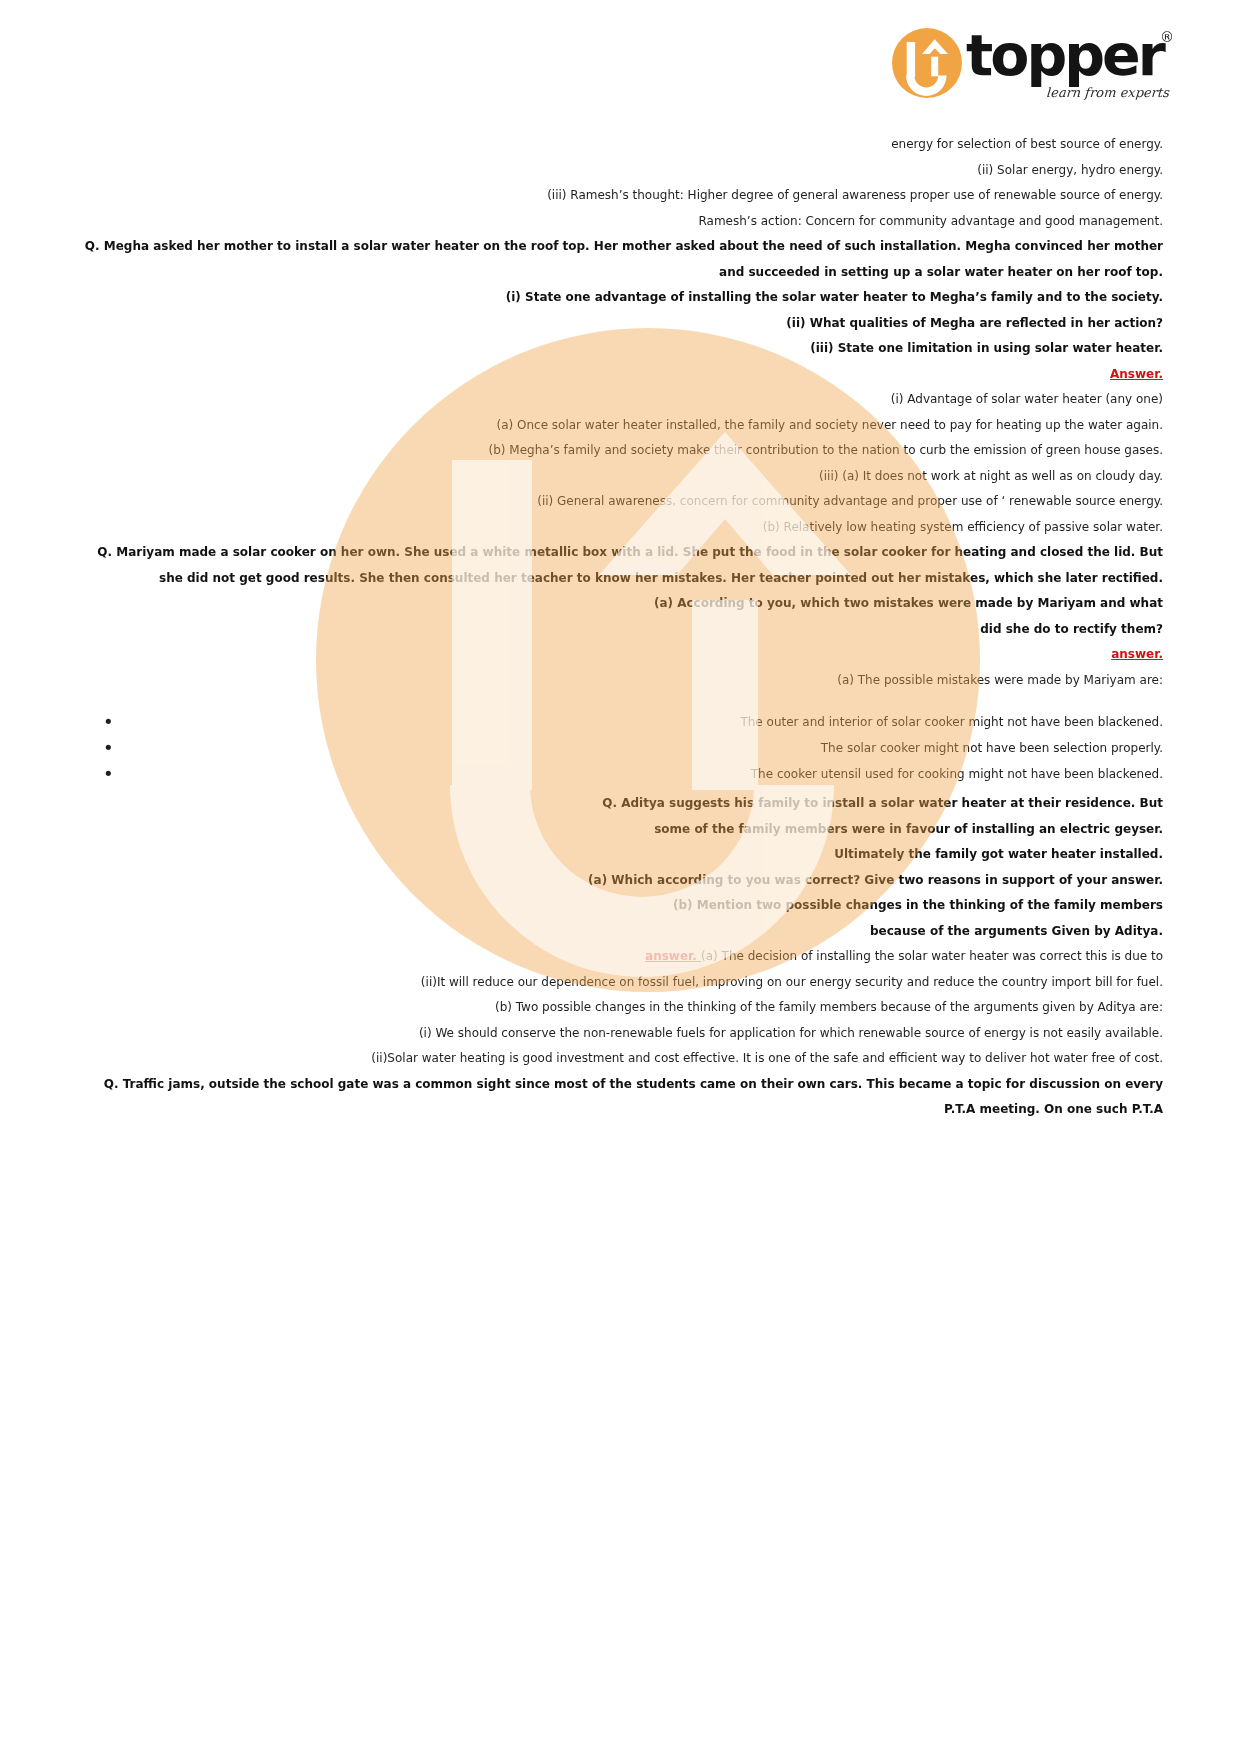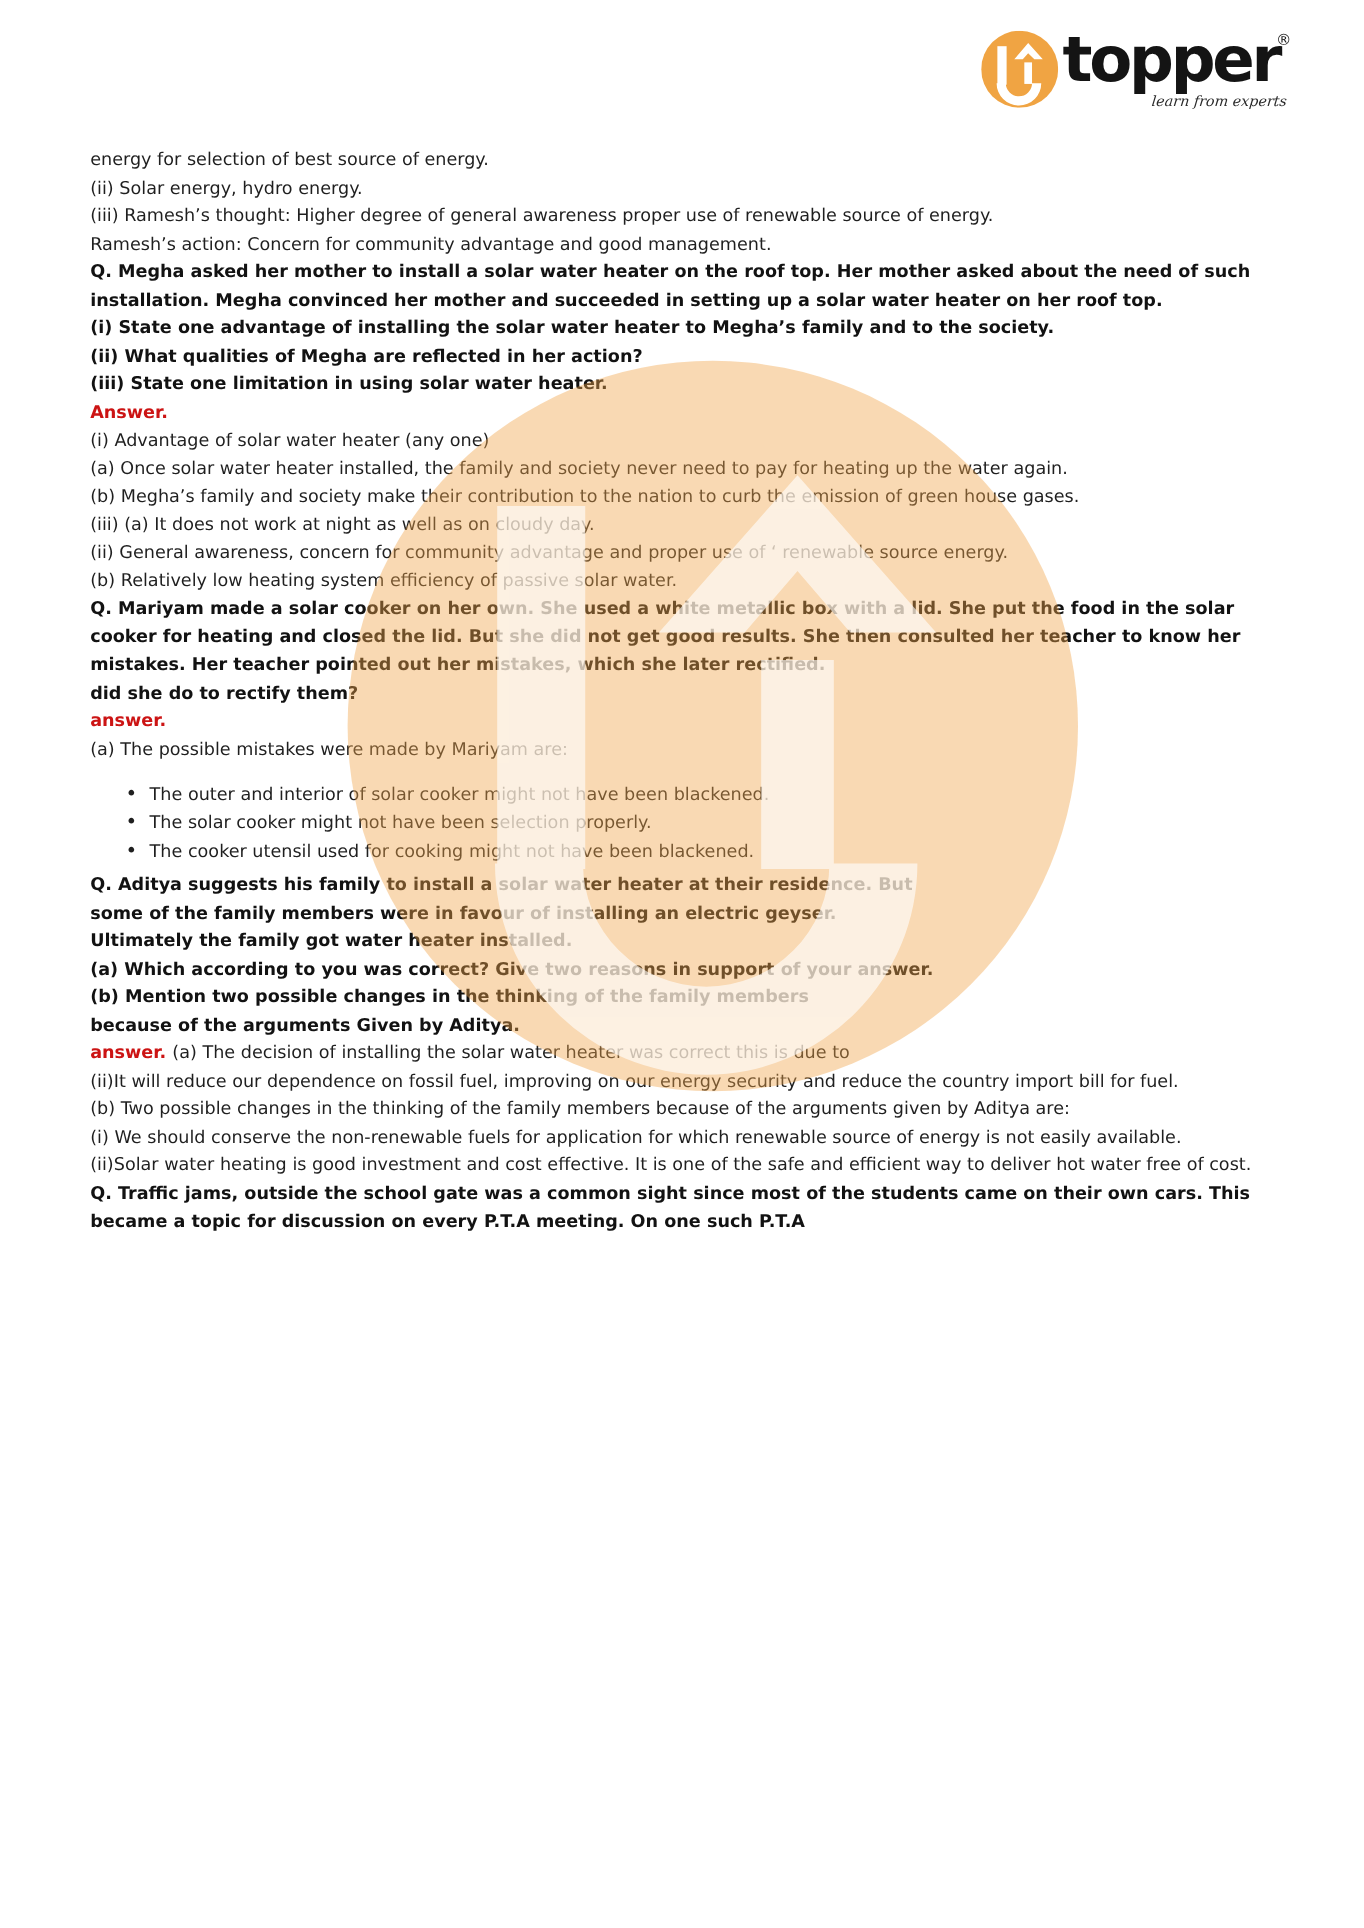--- a/index.html
+++ b/index.html
@@ -35,28 +35,29 @@
   }
 
   
   .watermark {
     position:absolute; left:0; top:0; width:1240px; height:1753px;
     pointer-events:none; z-index:5;
   }
 
   
   .doc {
-    position:absolute; left:82px; top:132px; width:1092px;
-    font-size:16px; line-height:25.5px;
+    position:absolute; left:71px; top:132px; width:1092px;
+    font-size:12px; line-height:25.5px;
     z-index:1;
+    text-align:right;
   }
   .para { white-space:normal; }
   .para.gap { }
   .run.bold { font-weight:bold; color:#121212; }
-  .run.red  { font-weight:bold; color:var(--answer-red,#cc1414); }
+  .run.red  { font-weight:bold; color:var(--answer-red,#cc1414);text-decoration:underline; }
   .bullet-list { list-style:none; margin:8px 0 4px 0; padding-left:30px; }
   .bullet-list.gap { margin-top:16px; }
   .bullet-item { position:relative; padding-left:24px; line-height:26px; }
   .bullet-item::before {
     content:"\2022";
     position:absolute; left:2px; top:0;
     font-size:18px; color:#1f1f1f;
   }
 </style>
 </head>
@@ -89,20 +90,21 @@
       <div class="para"><span class="run bold">(ii) What qualities of Megha are reflected in her action?</span></div>
       <div class="para"><span class="run bold">(iii) State one limitation in using solar water heater.</span></div>
       <div class="para gap"><span class="run red">Answer.</span></div>
       <div class="para"><span class="run normal">(i) Advantage of solar water heater (any one)</span></div>
       <div class="para"><span class="run normal">(a) Once solar water heater installed, the family and society never need to pay for heating up the water again.</span></div>
       <div class="para"><span class="run normal">(b) Megha’s family and society make their contribution to the nation to curb the emission of green house gases.</span></div>
       <div class="para"><span class="run normal">(iii) (a) It does not work at night as well as on cloudy day.</span></div>
       <div class="para"><span class="run normal">(ii) General awareness, concern for community advantage and proper use of ‘ renewable source energy.</span></div>
       <div class="para"><span class="run normal">(b) Relatively low heating system efficiency of passive solar water.</span></div>
       <div class="para gap"><span class="run bold">Q. Mariyam made a solar cooker on her own. She used a white metallic box with a lid. She put the food in the solar cooker for heating and closed the lid. But she did not get good results. She then consulted her teacher to know her mistakes. Her teacher pointed out her mistakes, which she later rectified.</span></div>
+      <div class="para"><span class="run bold">(a) According to you, which two mistakes were made by Mariyam and what</span></div>
       <div class="para"><span class="run bold">did she do to rectify them?</span></div>
       <div class="para gap"><span class="run red">answer.</span></div>
       <div class="para"><span class="run normal">(a) The possible mistakes were made by Mariyam are:</span></div>
       <ul class="bullet-list gap">
         <li class="bullet-item">The outer and interior of solar cooker might not have been blackened.</li>
         <li class="bullet-item">The solar cooker might not have been selection properly.</li>
         <li class="bullet-item">The cooker utensil used for cooking might not have been blackened.</li>
       </ul>
       <div class="para gap"><span class="run bold">Q. Aditya suggests his family to install a solar water heater at their residence. But</span></div>
       <div class="para"><span class="run bold">some of the family members were in favour of installing an electric geyser.</span></div>

